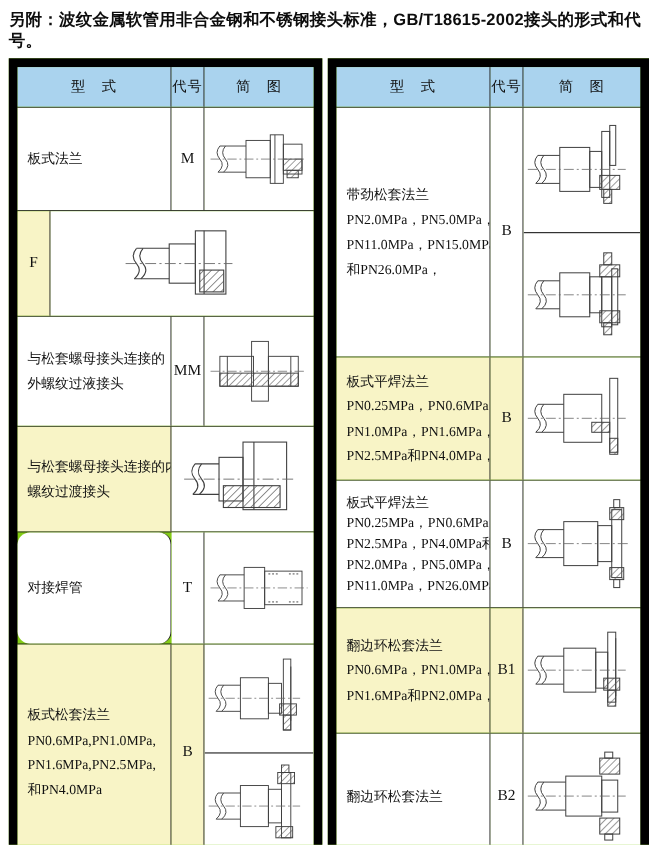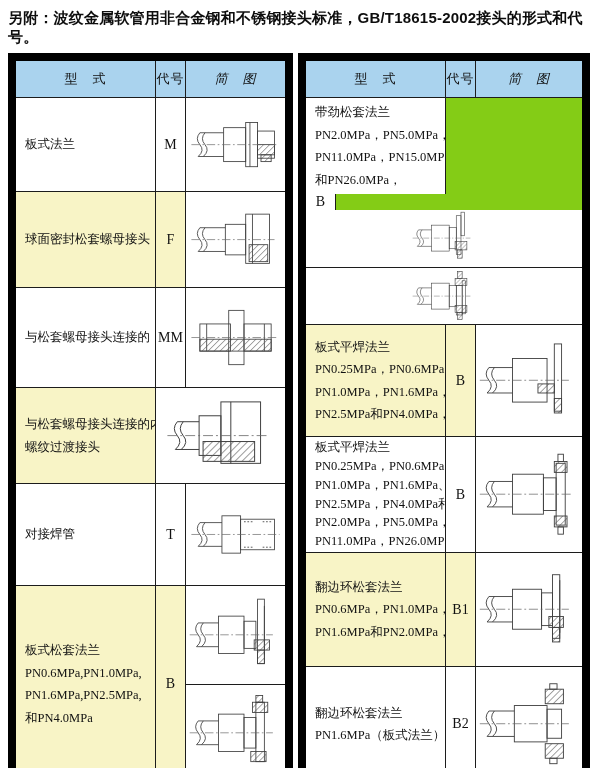--- a/index.html
+++ b/index.html
@@ -13,21 +13,21 @@
     font-size:15px;font-weight:bold;letter-spacing:0.2px;
     color:#0d0d0d;
   }
   .tables{display:flex;gap:5px;padding:0 8px;align-items:flex-start;}
   .tbl{border:8px solid #000000;background:#84cc16;box-sizing:border-box;}
   .tbl-left{width:285px;}
   .tbl-right{width:292px;}
   .row{display:flex;}
   .row + .row{border-top:1px solid #1c1c1c;}
   .cell{box-sizing:border-box;border-right:1px solid #1c1c1c;overflow:hidden;}
-  .cell:last-child{border-right:none;font-style:italic;}
+  .cell:last-child{border-right:none;}
   .c-type{width:140px;display:flex;flex-direction:column;justify-content:center;
     padding:3px 3px 3px 9px;font-size:12.5px;line-height:1.8;
     font-family:"Liberation Serif","DejaVu Serif",serif;}
   .c-type.tight{line-height:1.5;}
   .c-code{width:30px;display:flex;align-items:center;justify-content:center;
     font-family:"Liberation Serif","DejaVu Serif",serif;font-size:14px;}
   .c-diag{flex:1;display:flex;flex-direction:column;background:#fff;}
   .hdr .cell{display:flex;align-items:center;justify-content:center;
     font-size:13px;letter-spacing:1px;}
   .tline{white-space:nowrap;}
@@ -72,43 +72,41 @@
                 <line x1="73" y1="20" x2="73" y2="72" stroke="#3f3f3f" stroke-width="1" fill="none"></line>
                 <rect x="82" y="30" width="20" height="32" fill="none" stroke="#3f3f3f" stroke-width="1"></rect>
                 <rect x="82" y="46" width="20" height="12" fill="url(#hatchp)" stroke="#3f3f3f" stroke-width="1"></rect>
                 <rect x="86" y="58" width="12" height="8" fill="url(#hatchp)" stroke="#3f3f3f" stroke-width="1"></rect>
                 <line x1="4" y1="46" x2="106" y2="46" stroke="#666" stroke-width="0.8" stroke-dasharray="10 3 2 3"></line>
               </svg>
             </div>
           </div>
         </div>
         <div class="row" style="height: 95px;">
-          <div class="c-type cell" style="background: rgb(248, 244, 198);">
-            <div class="tline">球面密封松套螺母接头</div>
-          </div>
           <div class="c-code cell" style="background: rgb(248, 244, 198);">F</div>
           <div class="c-diag cell">
             <div class="sub">
               <svg viewBox="0 0 112 92" preserveAspectRatio="xMidYMid meet">
                 <path d="M 14 32 H 44" stroke="#3f3f3f" fill="none"></path>
                 <path d="M 12 60 H 44" stroke="#3f3f3f" fill="none"></path>
                 <path d="M 14 32 q -6 7 0 14 q 6 7 -2 14" stroke="#3f3f3f" fill="none"></path>
                 <path d="M 20 32 q -6 7 0 14 q 6 7 -2 14" stroke="#3f3f3f" fill="none"></path>
                 <rect x="44" y="28" width="24" height="36" fill="none" stroke="#3f3f3f" stroke-width="1"></rect>
                 <rect x="68" y="16" width="28" height="58" fill="none" stroke="#3f3f3f" stroke-width="1"></rect>
                 <line x1="76" y1="16" x2="76" y2="74" stroke="#3f3f3f" stroke-width="1" fill="none"></line>
                 <rect x="72" y="52" width="22" height="20" fill="url(#hatchp)" stroke="#3f3f3f" stroke-width="1"></rect>
                 <line x1="4" y1="46" x2="102" y2="46" stroke="#666" stroke-width="0.8" stroke-dasharray="10 3 2 3"></line>
               </svg>
             </div>
           </div>
         </div>
         <div class="row" style="height: 99px;">
           <div class="c-type cell" style="background: rgb(255, 255, 255);">
             <div class="tline">与松套螺母接头连接的</div>
+            <div class="tline">外螺纹过液接头</div>
           </div>
           <div class="c-code cell" style="background: rgb(255, 255, 255);">MM</div>
           <div class="c-diag cell">
             <div class="sub">
               <svg viewBox="0 0 112 92" preserveAspectRatio="xMidYMid meet">
                 <rect x="14" y="30" width="36" height="32" fill="none" stroke="#3f3f3f" stroke-width="1"></rect>
                 <line x1="22" y1="30" x2="22" y2="62" stroke="#3f3f3f" stroke-width="1" fill="none"></line>
                 <rect x="48" y="14" width="18" height="64" fill="none" stroke="#3f3f3f" stroke-width="1"></rect>
                 <rect x="66" y="30" width="32" height="32" fill="none" stroke="#3f3f3f" stroke-width="1"></rect>
                 <line x1="90" y1="30" x2="90" y2="62" stroke="#3f3f3f" stroke-width="1" fill="none"></line>
@@ -133,21 +131,21 @@
                 <rect x="34" y="26" width="22" height="40" fill="none" stroke="#3f3f3f" stroke-width="1"></rect>
                 <rect x="56" y="12" width="40" height="62" fill="none" stroke="#3f3f3f" stroke-width="1"></rect>
                 <line x1="66" y1="12" x2="66" y2="74" stroke="#3f3f3f" stroke-width="1" fill="none"></line>
                 <rect x="38" y="52" width="52" height="20" fill="url(#hatchp)" stroke="#3f3f3f" stroke-width="1"></rect>
                 <line x1="2" y1="46" x2="104" y2="46" stroke="#666" stroke-width="0.8" stroke-dasharray="10 3 2 3"></line>
               </svg>
             </div>
           </div>
         </div>
         <div class="row" style="height: 101px;">
-          <div class="c-type cell" style="background: rgb(255, 255, 255);">
+          <div class="c-type cell" style="background: rgb(255, 255, 255); border-radius: 11px;">
             <div class="tline">对接焊管</div>
           </div>
           <div class="c-code cell" style="background: rgb(255, 255, 255);">T</div>
           <div class="c-diag cell">
             <div class="sub">
               <svg viewBox="0 0 112 92" preserveAspectRatio="xMidYMid meet">
                 <path d="M 14 32 H 40" stroke="#3f3f3f" fill="none"></path>
                 <path d="M 12 60 H 40" stroke="#3f3f3f" fill="none"></path>
                 <path d="M 14 32 q -6 7 0 14 q 6 7 -2 14" stroke="#3f3f3f" fill="none"></path>
                 <path d="M 20 32 q -6 7 0 14 q 6 7 -2 14" stroke="#3f3f3f" fill="none"></path>
@@ -203,21 +201,21 @@
             </div>
           </div>
         </div>
       </div>
       <div class="tbl tbl-right">
         <div class="row hdr" style="height: 36px;">
           <div class="cell c-type" style="background: rgb(170, 211, 238); justify-content: center; flex-direction: row; padding: 0px;">型　式</div>
           <div class="cell c-code" style="background: rgb(170, 211, 238); justify-content: center; flex-direction: row; padding: 0px;">代号</div>
           <div class="cell c-diag" style="background: rgb(170, 211, 238); justify-content: center; flex-direction: row; padding: 0px;">简　图</div>
         </div>
-        <div class="row" style="height: 226px; flex-direction: column;">
+        <div class="row" style="height: 226px;">
           <div class="c-type cell" style="background: rgb(255, 255, 255);">
             <div class="tline">带劲松套法兰</div>
             <div class="tline">PN2.0MPa，PN5.0MPa，</div>
             <div class="tline">PN11.0MPa，PN15.0MPa，</div>
             <div class="tline">和PN26.0MPa，</div>
           </div>
           <div class="c-code cell" style="background: rgb(255, 255, 255);">B</div>
           <div class="c-diag cell">
             <div class="sub">
               <svg viewBox="0 0 112 92" preserveAspectRatio="xMidYMid meet">
@@ -274,21 +272,20 @@
                 <rect x="84" y="66" width="8" height="16" fill="url(#hatchp)" stroke="#3f3f3f" stroke-width="1"></rect>
                 <line x1="2" y1="46" x2="100" y2="46" stroke="#666" stroke-width="0.8" stroke-dasharray="10 3 2 3"></line>
               </svg>
             </div>
           </div>
         </div>
         <div class="row" style="height: 115px;">
           <div class="c-type cell tight" style="background: rgb(255, 255, 255);">
             <div class="tline">板式平焊法兰</div>
             <div class="tline">PN0.25MPa，PN0.6MPa，</div>
-            <div class="tline">PN1.0MPa，PN1.6MPa、</div>
             <div class="tline">PN2.5MPa，PN4.0MPa和</div>
             <div class="tline">PN2.0MPa，PN5.0MPa，</div>
             <div class="tline">PN11.0MPa，PN26.0MPa，</div>
           </div>
           <div class="c-code cell" style="background: rgb(255, 255, 255);">B</div>
           <div class="c-diag cell">
             <div class="sub">
               <svg viewBox="0 0 112 92" preserveAspectRatio="xMidYMid meet">
                 <path d="M 12 32 H 38" stroke="#3f3f3f" fill="none"></path>
                 <path d="M 10 60 H 38" stroke="#3f3f3f" fill="none"></path>
@@ -327,21 +324,20 @@
                 <rect x="78" y="54" width="16" height="12" fill="url(#hatchp)" stroke="#3f3f3f" stroke-width="1"></rect>
                 <rect x="82" y="66" width="8" height="16" fill="url(#hatchp)" stroke="#3f3f3f" stroke-width="1"></rect>
                 <line x1="2" y1="46" x2="100" y2="46" stroke="#666" stroke-width="0.8" stroke-dasharray="10 3 2 3"></line>
               </svg>
             </div>
           </div>
         </div>
         <div class="row" style="height: 114px;">
           <div class="c-type cell" style="background: rgb(255, 255, 255);">
             <div class="tline">翻边环松套法兰</div>
-            <div class="tline">PN1.6MPa（板式法兰）</div>
           </div>
           <div class="c-code cell" style="background: rgb(255, 255, 255);">B2</div>
           <div class="c-diag cell">
             <div class="sub">
               <svg viewBox="0 0 112 92" preserveAspectRatio="xMidYMid meet">
                 <path d="M 12 32 H 40" stroke="#3f3f3f" fill="none"></path>
                 <path d="M 10 60 H 40" stroke="#3f3f3f" fill="none"></path>
                 <path d="M 12 32 q -6 7 0 14 q 6 7 -2 14" stroke="#3f3f3f" fill="none"></path>
                 <path d="M 18 32 q -6 7 0 14 q 6 7 -2 14" stroke="#3f3f3f" fill="none"></path>
                 <rect x="40" y="26" width="36" height="40" fill="none" stroke="#3f3f3f" stroke-width="1"></rect>

